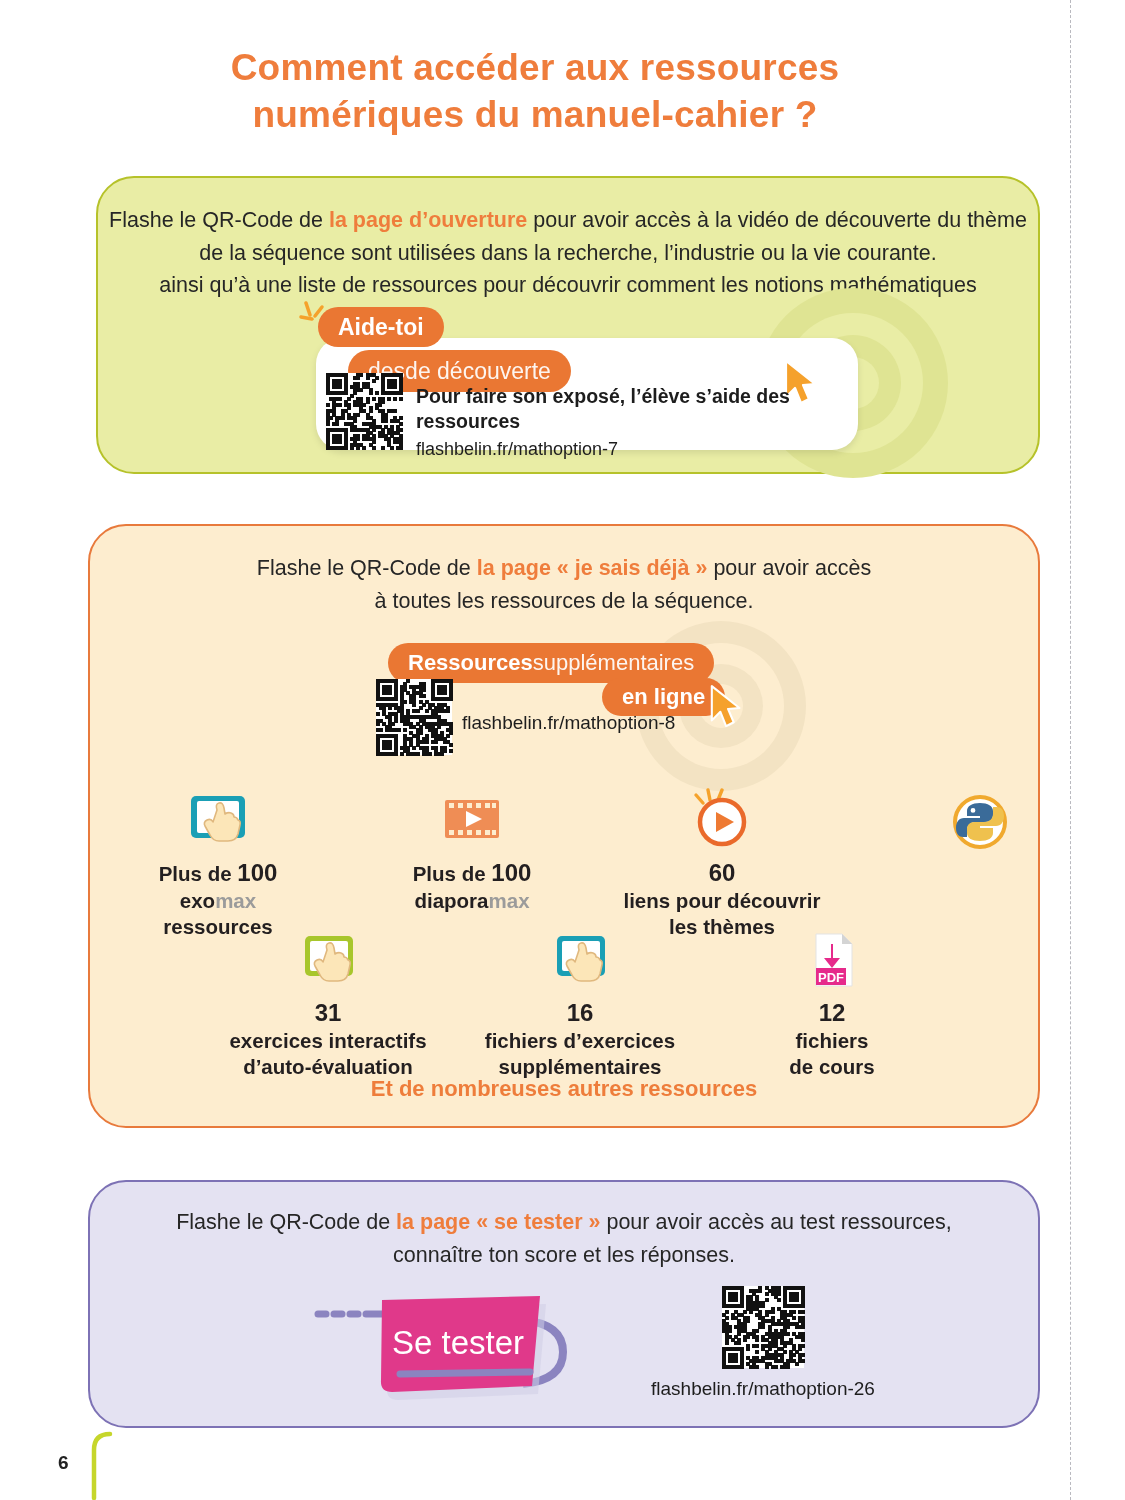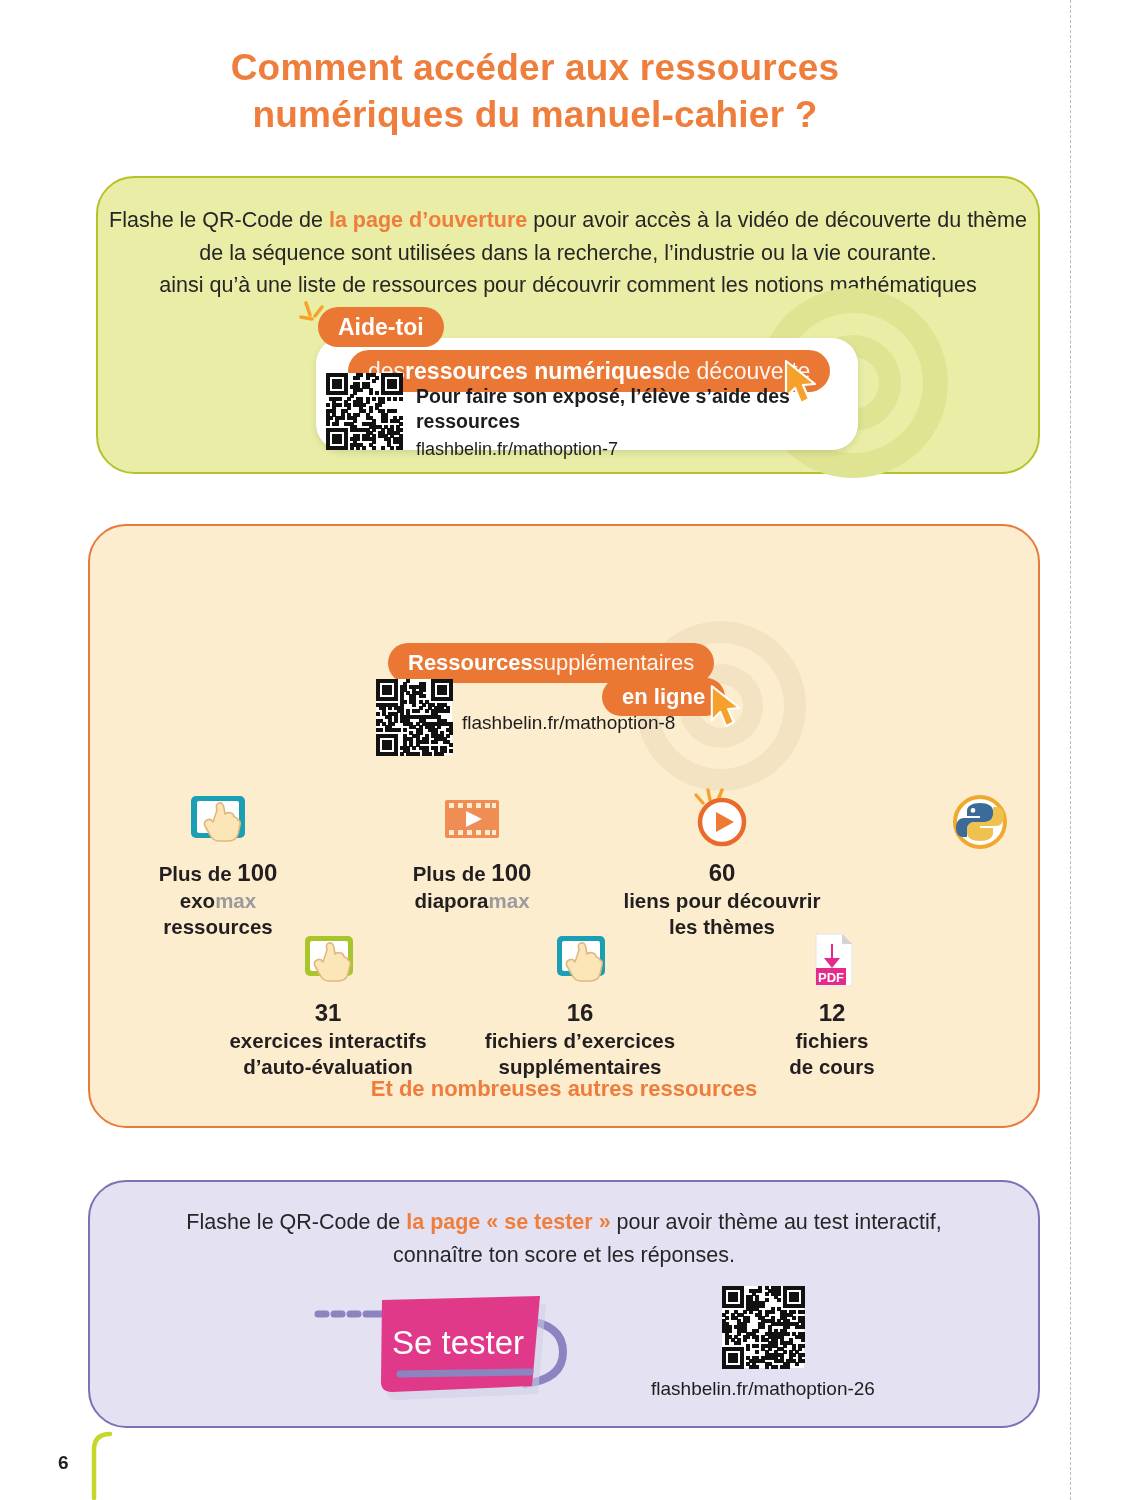--- a/index.html
+++ b/index.html
@@ -143,21 +143,20 @@
         <line x1="3" y1="18" x2="14" y2="20"></line>
       </g>
     </svg>
 
     <div class="pill" style="left:220px;top:129px;height:40px;">
       <b>Aide-toi</b>
     </div>
 
     <div class="pill" style="left:250px;top:172px;height:42px;font-size:23px;">
       <span class="light">des </span>
-        <b>ressources numériques</b>
         <span class="light"> de découverte</span>
     </div>
 
     <svg style="position:absolute;left:684px;top:181px;" width="42" height="50" viewBox="0 0 42 50">
       <path d="M4 2 L4 38 L13 29 L19 44 L27 40 L21 26 L33 25 Z" fill="#f5a12c" stroke="#fff" stroke-width="2.2" stroke-linejoin="round"></path>
     </svg>
 
     <div class="qr" id="qr-green" style="left: 228px; top: 195px; width: 76px; height: 76px; position: absolute;">
         <i style="left:0px;top:0px;width:4px;height:4px"></i>
         <i style="left:3.04px;top:0px;width:4px;height:4px"></i>
@@ -455,20 +454,26 @@
       </div>
 
     <div style="position:absolute;left:318px;top:206px;width:430px;">
       <div class="caption-strong">Pour faire son exposé, l’élève s’aide des ressources</div>
       <div class="caption-url" style="margin-top:4px;">flashbelin.fr/mathoption-7</div>
     </div>
   </div>
 
   <div class="panel orange">
 
+    <div class="lead" style="top:26px;">
+      <div>
+        <span>Flashe le QR-Code de </span><span class="hl">la page « je sais déjà »</span><span> pour avoir accès</span>
+      </div>
+      <div>à toutes les ressources de la séquence.</div>
+    </div>
 
     <div class="rings" style="left:546px;top:95px;width:170px;height:170px;">
       <span style="width:170px;height:170px;background:#f3e3c3;"></span>
       <span style="width:126px;height:126px;background:#fdedcf;"></span>
       <span style="width:84px;height:84px;background:#f3e3c3;"></span>
       <span style="width:44px;height:44px;background:#fdedcf;"></span>
     </div>
 
     <div class="pill" style="left:298px;top:117px;height:40px;font-size:22px;">
       <b>Ressources</b>
@@ -927,21 +932,21 @@
         <div>de cours</div>
       </div>
     </div>
 
     <div class="more" style="top:550px;">Et de nombreuses autres ressources</div>
   </div>
 
   <div class="panel purple">
     <div class="lead" style="top:24px;">
       <div>
-        <span>Flashe le QR-Code de </span><span class="hl">la page « se tester »</span><span> pour avoir thème au test interactif,</span>
+        <span>Flashe le QR-Code de </span><span class="hl">la page « se tester »</span><span> pour avoir accès au test ressources,</span>
       </div>
       <div>connaître ton score et les réponses.</div>
     </div>
 
     <div class="tester" style="left:218px;top:100px;">
       <svg width="300" height="130" viewBox="0 0 300 130">
         <g stroke="#8b84c0" stroke-width="7" stroke-linecap="round">
           <line x1="10" y1="32" x2="18" y2="32"></line>
           <line x1="26" y1="32" x2="34" y2="32"></line>
           <line x1="42" y1="32" x2="50" y2="32"></line>

